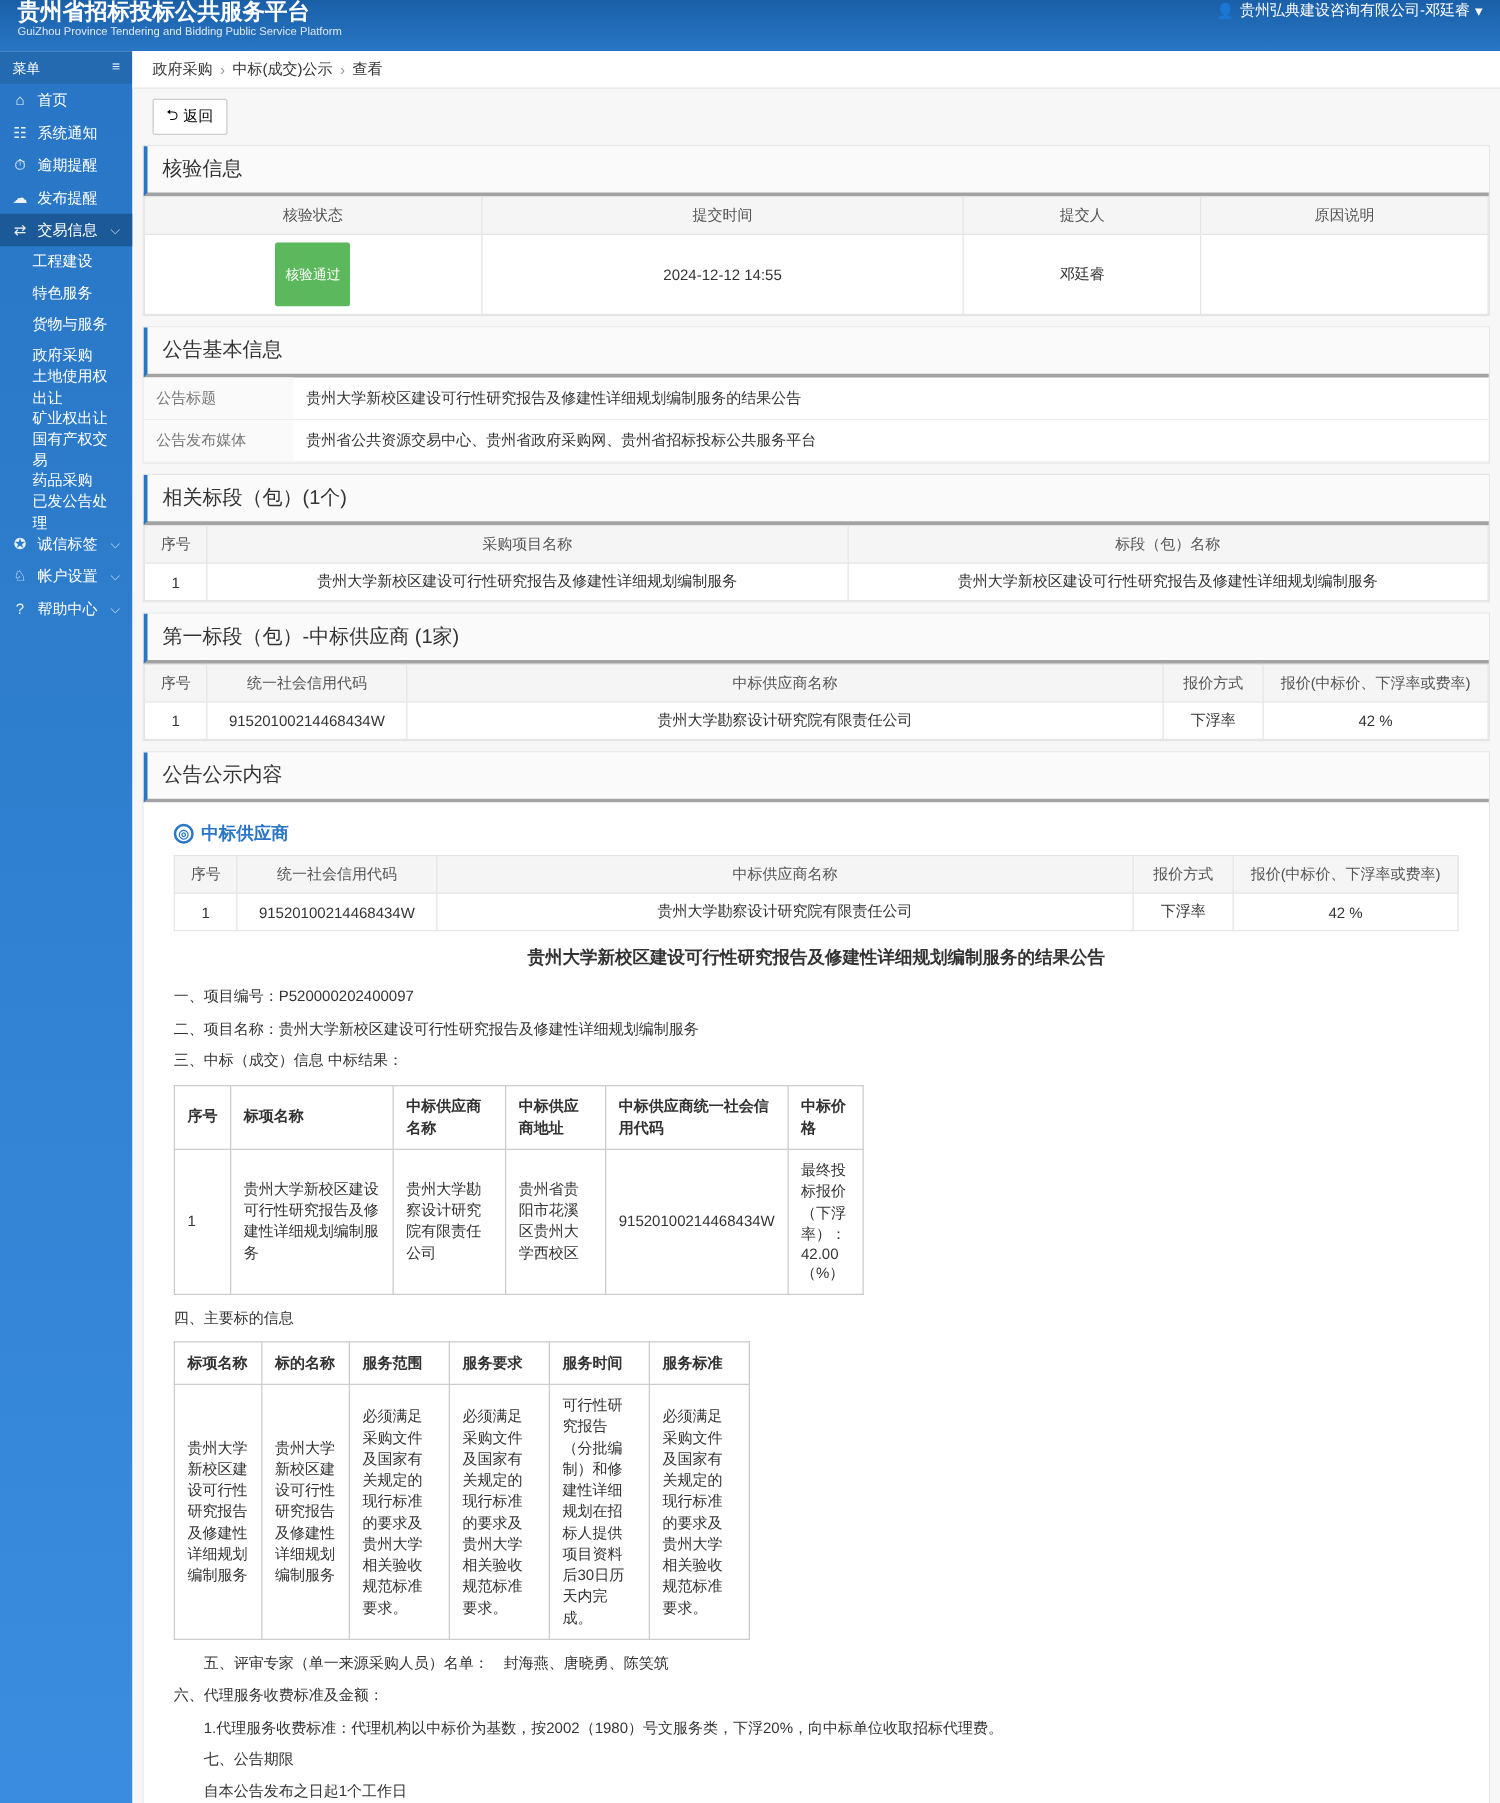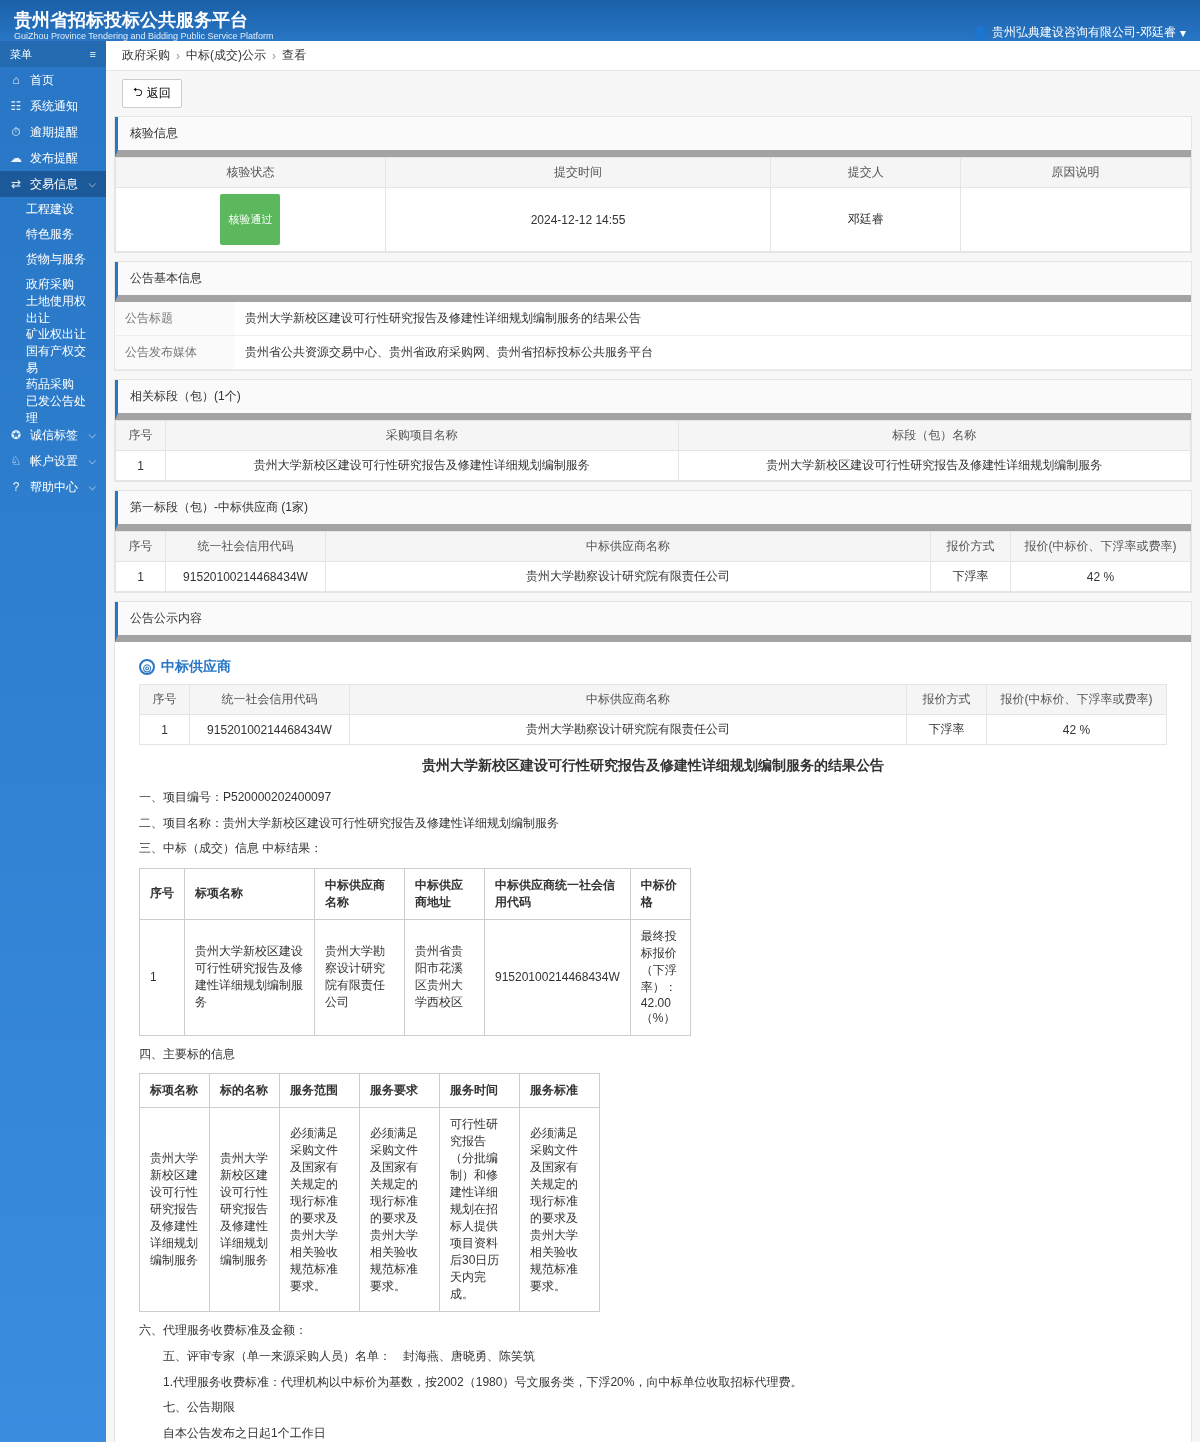--- a/index.html
+++ b/index.html
@@ -1,34 +1,34 @@
 <!DOCTYPE html>
 <html><head>
 <meta charset="utf-8">
 <style>
 *{margin:0;padding:0;box-sizing:border-box}
 body{font-family:"Microsoft YaHei",Arial,sans-serif;font-size:12px;color:#333;background:#fff}
-.header{background:linear-gradient(180deg,#1a5fa8 0%,#2876c5 100%);height:41px;display:flex;justify-content:space-between;align-items:flex-end;padding:0 14px;color:#fff}
+.header{background:linear-gradient(180deg,#1a5fa8 0%,#2876c5 100%);height:41px;display:flex;justify-content:space-between;align-items:flex-start;padding:0 14px;color:#fff}
 .header-title{font-size:18px;font-weight:bold;line-height:1}
 .header-sub{font-size:9px;opacity:0.85;margin-top:2px}
 .header-user{font-size:12px;display:flex;align-items:center;gap:4px}
 .layout{display:flex;min-height:calc(100vh - 41px)}
 .sidebar{width:106px;background:linear-gradient(180deg,#2876c5 0%,#3a8de0 100%);color:#fff;font-size:12px}
 .menu-header{height:26px;display:flex;align-items:center;justify-content:space-between;padding:0 10px;background:rgba(0,0,0,0.1);font-size:11px}
 .menu-item{height:26px;display:flex;align-items:center;padding:0 10px;gap:8px;cursor:pointer;font-size:12px}
 .menu-item.active{background:#1b5998}
 .menu-item .icon{width:12px;text-align:center;opacity:0.9}
 .menu-item .chev{margin-left:auto;font-size:10px;opacity:0.7}
 .submenu-item{height:25px;display:flex;align-items:center;padding:0 10px 0 26px;cursor:pointer;font-size:12px}
 .content{flex:1;background:#f7f7f7;padding:0}
 .breadcrumb{background:#fff;height:30px;display:flex;align-items:center;padding:0 16px;font-size:12px;border-bottom:1px solid #e5e5e5}
 .breadcrumb span.sep{margin:0 6px;color:#999}
 .btn-back{display:inline-flex;align-items:center;gap:4px;border:1px solid #ccc;background:#fff;padding:3px 10px;margin:8px 16px;font-size:12px;cursor:pointer;border-radius:2px}
 .panel{background:#fff;margin:0 8px 8px 8px;border:1px solid #e5e5e5}
-.panel-title{padding:8px 12px;border-bottom:7px solid #a3a3a3;font-size:12px;color:#333;border-left:3px solid #2876c5;background:#fafafa}
+.panel-title{padding:8px 12px;border-bottom:3px solid #a3a3a3;font-size:16px;color:#333;border-left:3px solid #2876c5;background:#fafafa}
 table.grid{width:100%;border-collapse:collapse;font-size:12px}
 table.grid th,table.grid td{border:1px solid #e5e5e5;padding:6px 10px;text-align:center}
 table.grid th{background:#f5f5f5;font-weight:normal;color:#555}
 .badge-green{display:inline-block;background:#5cb85c;color:#fff;padding:18px 8px;border-radius:2px;font-size:11px}
 .kv-row{display:flex;border-bottom:1px solid #eee}
 .kv-label{width:120px;padding:8px 10px;color:#777;background:#fafafa}
 .kv-val{flex:1;padding:8px 10px}
 .announce{background:#fff;padding:16px 24px}
 .winning-header{display:flex;align-items:center;gap:6px;color:#2876c5;font-size:14px;font-weight:bold;margin-bottom:8px}
 .winning-header .circle-icon{width:16px;height:16px;border:2px solid #2876c5;border-radius:50%;display:inline-flex;align-items:center;justify-content:center;font-size:10px}
@@ -264,22 +264,22 @@
             <td style="width:70px">贵州大学新校区建设可行性研究报告及修建性详细规划编制服务</td>
             <td style="width:80px">必须满足采购文件及国家有关规定的现行标准的要求及贵州大学相关验收规范标准要求。</td>
             <td style="width:80px">必须满足采购文件及国家有关规定的现行标准的要求及贵州大学相关验收规范标准要求。</td>
             <td style="width:80px">可行性研究报告（分批编制）和修建性详细规划在招标人提供项目资料后30日历天内完成。</td>
             <td style="width:80px">必须满足采购文件及国家有关规定的现行标准的要求及贵州大学相关验收规范标准要求。</td>
           </tr>
         </tbody>
           </table>
 
         <div id="body-lines">
+            <p>　　五、评审专家（单一来源采购人员）名单：　封海燕、唐晓勇、陈笑筑</p>
             <p>六、代理服务收费标准及金额：</p>
-            <p>　　五、评审专家（单一来源采购人员）名单：　封海燕、唐晓勇、陈笑筑</p>
             <p>　　1.代理服务收费标准：代理机构以中标价为基数，按2002（1980）号文服务类，下浮20%，向中标单位收取招标代理费。</p>
             <p>　　七、公告期限</p>
             <p>　　自本公告发布之日起1个工作日</p>
           </div>
       </div>
     </div>
 
   </div>
 </div>
 

